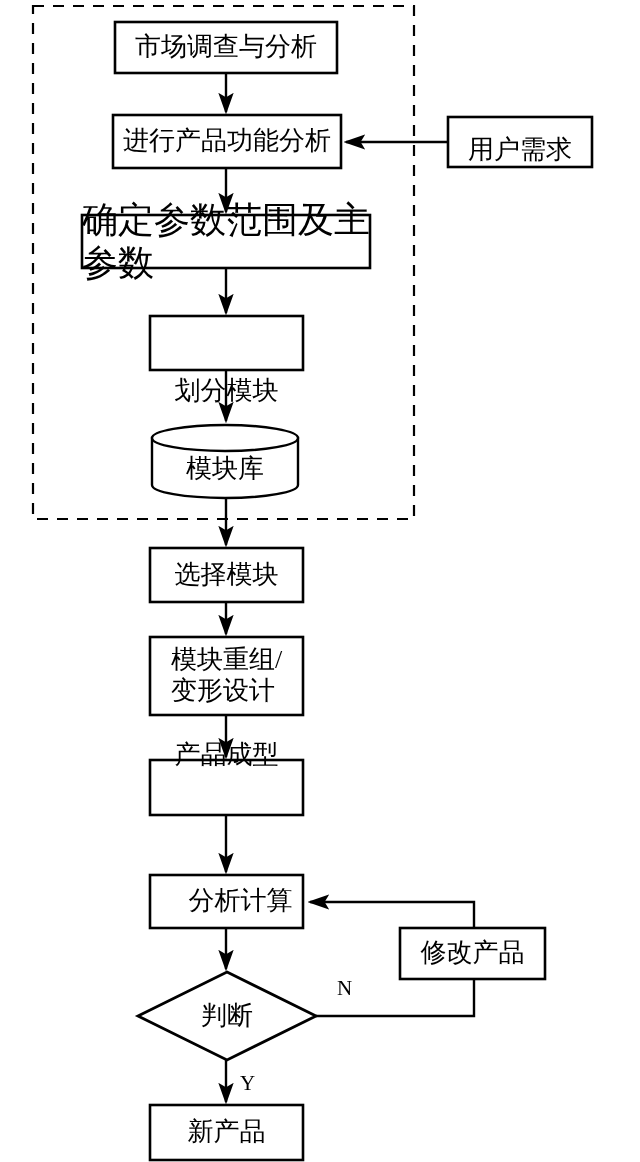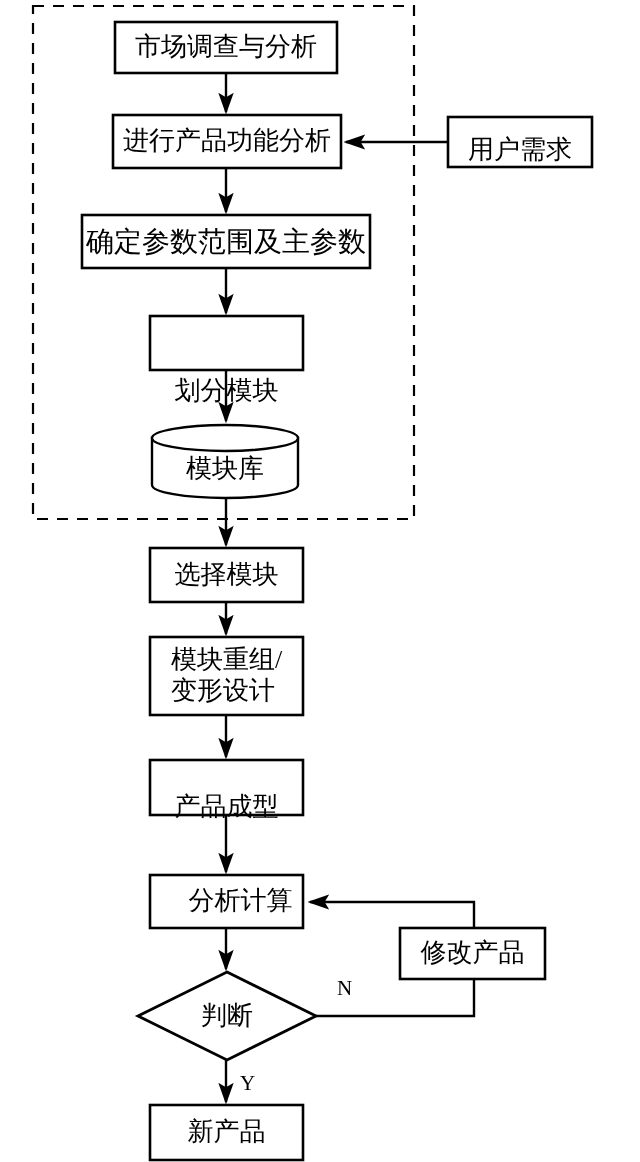--- a/index.html
+++ b/index.html
@@ -89,27 +89,27 @@
         <rect x="150" y="875" width="153" height="53" fill="#ffffff" stroke="#000000" stroke-width="2.6"></rect>
         <rect x="400" y="928" width="145" height="51" fill="#ffffff" stroke="#000000" stroke-width="2.6"></rect>
         <polygon points="227,972 316,1016 227,1060 138,1016" fill="#ffffff" stroke="#000000" stroke-width="2.8"></polygon>
         <rect x="150" y="1105" width="153" height="55" fill="#ffffff" stroke="#000000" stroke-width="2.6"></rect>
       </g>
   </svg>
   <div id="labels-layer">
       <div class="node-label" style="left: 115px; top: 22px; width: 222px; height: 51px; font-size: 26px;">市场调查与分析</div>
       <div class="node-label" style="left: 113px; top: 115px; width: 228px; height: 53px; font-size: 26px; border-radius: 7px;">进行产品功能分析</div>
       <div class="node-label" style="left: 448px; top: 117px; width: 144px; height: 67px; font-size: 26px;">用户需求</div>
-      <div class="node-label" style="left: 82px; top: 215px; width: 288px; height: 53px; font-size: 28px;">确定参数范围及主参数</div>
+      <div class="node-label" style="left: 82px; top: 215px; width: 288px; height: 53px; font-size: 36px;">确定参数范围及主参数</div>
       <div class="node-label" style="left: 150px; top: 316px; width: 153px; height: 54px; font-size: 26px; margin-top: 48px;">划分模块</div>
       <div class="node-label" style="left: 152px; top: 441px; width: 146px; height: 57px; font-size: 26px;">模块库</div>
       <div class="node-label" style="left: 150px; top: 548px; width: 153px; height: 54px; font-size: 26px;">选择模块</div>
       <div class="node-label" style="left: 150px; top: 637px; width: 153px; height: 78px; font-size: 26px;">模块重组/
 变形设计</div>
-      <div class="node-label" style="left: 150px; top: 780px; width: 153px; height: 55px; font-size: 26px;">产品成型</div>
+      <div class="node-label" style="left: 150px; top: 728px; width: 153px; height: 55px; font-size: 26px;">产品成型</div>
       <div class="node-label" style="left: 150px; top: 875px; width: 153px; height: 53px; font-size: 26px; margin-left: 14px;">分析计算</div>
       <div class="node-label" style="left: 400px; top: 928px; width: 145px; height: 51px; font-size: 26px;">修改产品</div>
       <div class="node-label" style="left: 138px; top: 972px; width: 178px; height: 88px; font-size: 26px;">判断</div>
       <div class="node-label" style="left: 150px; top: 1105px; width: 153px; height: 55px; font-size: 26px;">新产品</div>
     </div>
 <div class="edge-label" style="left: 337px; top: 978px;">N</div>
     <div class="edge-label" style="left: 240px; top: 1073px;">Y</div>
   </div>
 
 </body></html>

